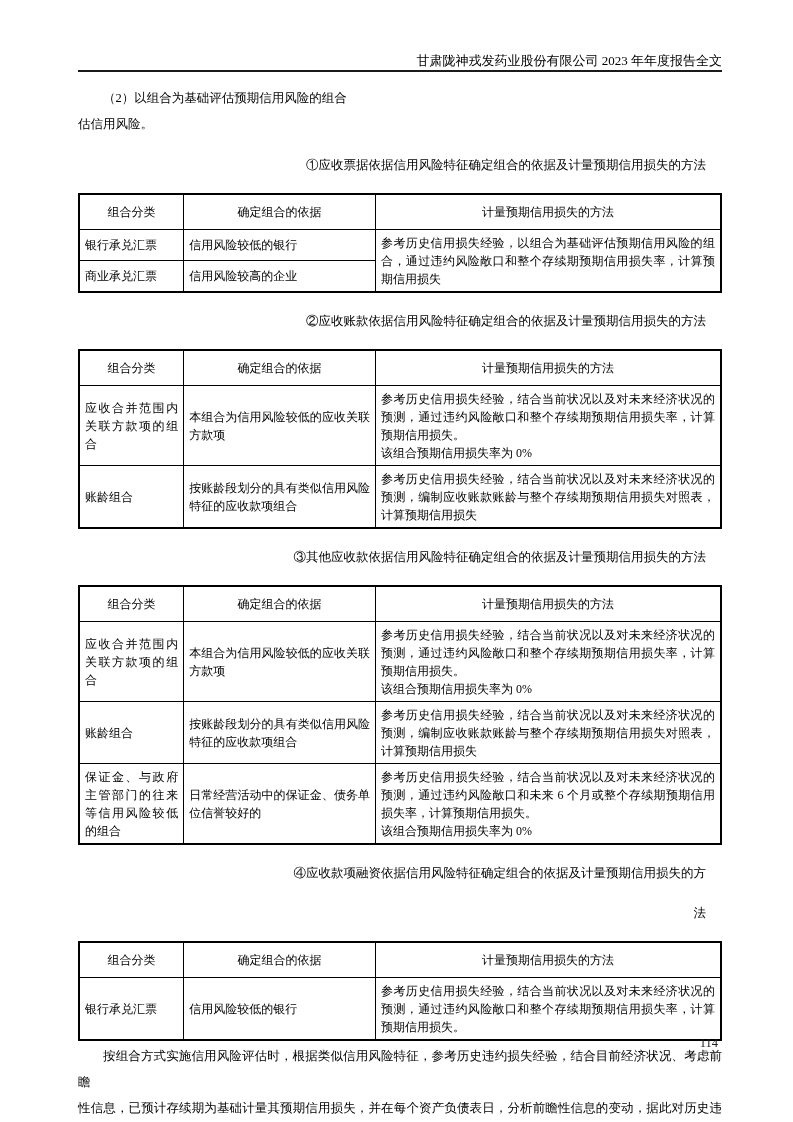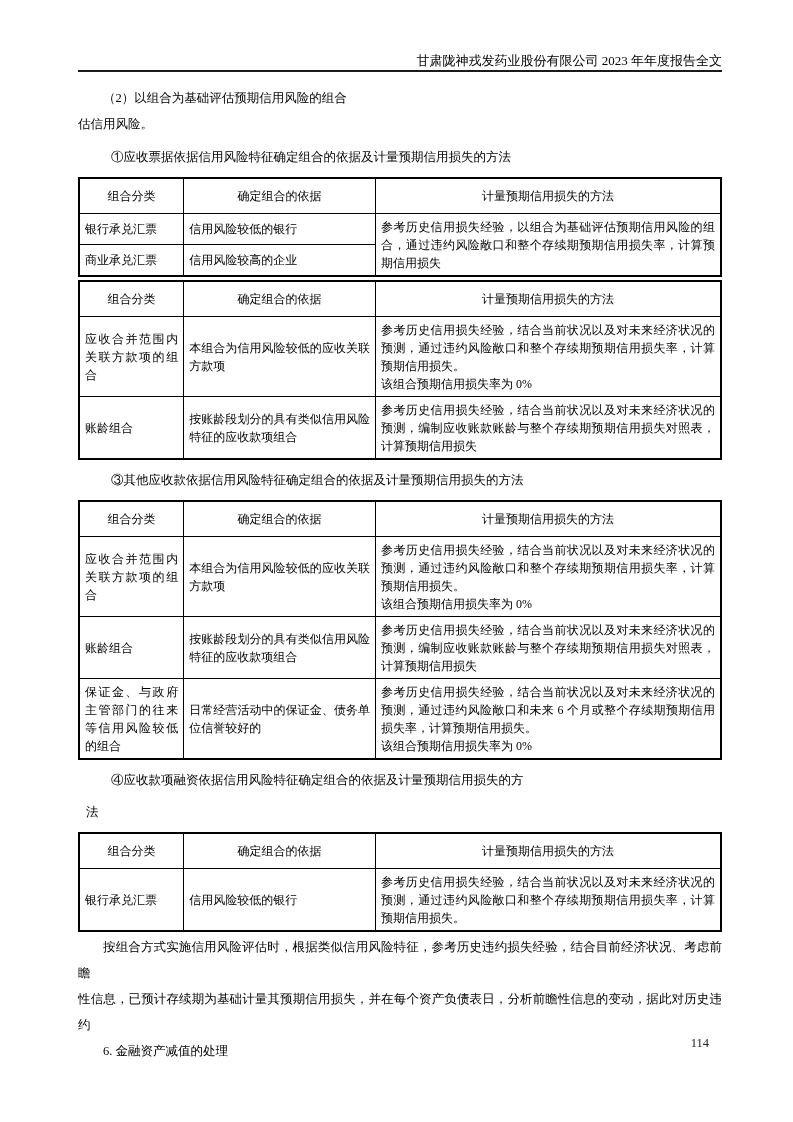--- a/index.html
+++ b/index.html
@@ -19,21 +19,21 @@
     border-bottom: 2px solid #1a1a1a;
     text-align: right;
     font-size: 13px;
     line-height: 18px;
   }
   .content {
     margin: 13px 71px 0 78px;
     font-size: 12.5px;
   }
   .para-line, .heading-line { line-height: 26px; margin: 0; }
-  .caption-line { line-height: 24px; margin: 8px; }
+  .caption-line { line-height: 24px; margin: 16px; text-align: right; }
   .caption-line.cont { margin-top: 6px; }
   .indent { text-indent: 2em; }
   .jl { text-align: justify; text-align-last: justify; }
   .table-block table {
     width: 100%;
     border-collapse: collapse;
     table-layout: fixed;
     font-size: 12px;
     margin: 3px 0 2px 0;
     border: 2px solid #000;
@@ -49,21 +49,21 @@
     padding: 8px 5px;
   }
   .table-block td {
     text-align: justify;
     padding: 3.5px 5px;
     white-space: pre-line;
   }
   .page-number {
     position: absolute;
     top: 1036px;
-    right: 84px;
+    right: 75px;
     font-size: 12.5px;
     color: #222;
   }
 </style>
 </head>
 <body>
 
 <div class="page">
 
   <div class="page-header">
@@ -100,20 +100,21 @@
                 <td rowspan="2">参考历史信用损失经验，以组合为基础评估预期信用风险的组合，通过违约风险敞口和整个存续期预期信用损失率，计算预期信用损失</td>
               </tr>
               <tr>
                 <td>商业承兑汇票</td>
                 <td>信用风险较高的企业</td>
               </tr>
             </tbody>
           </table>
         </div>
         <div class="table-block">
+          <p class="caption-line indent">②应收账款依据信用风险特征确定组合的依据及计量预期信用损失的方法</p>
           <table>
             <colgroup>
               <col style="width: 16.3%;">
               <col style="width: 29.9%;">
               <col style="width: 53.8%;">
             </colgroup>
             <thead>
               <tr>
                 <th>组合分类</th>
                 <th>确定组合的依据</th>

